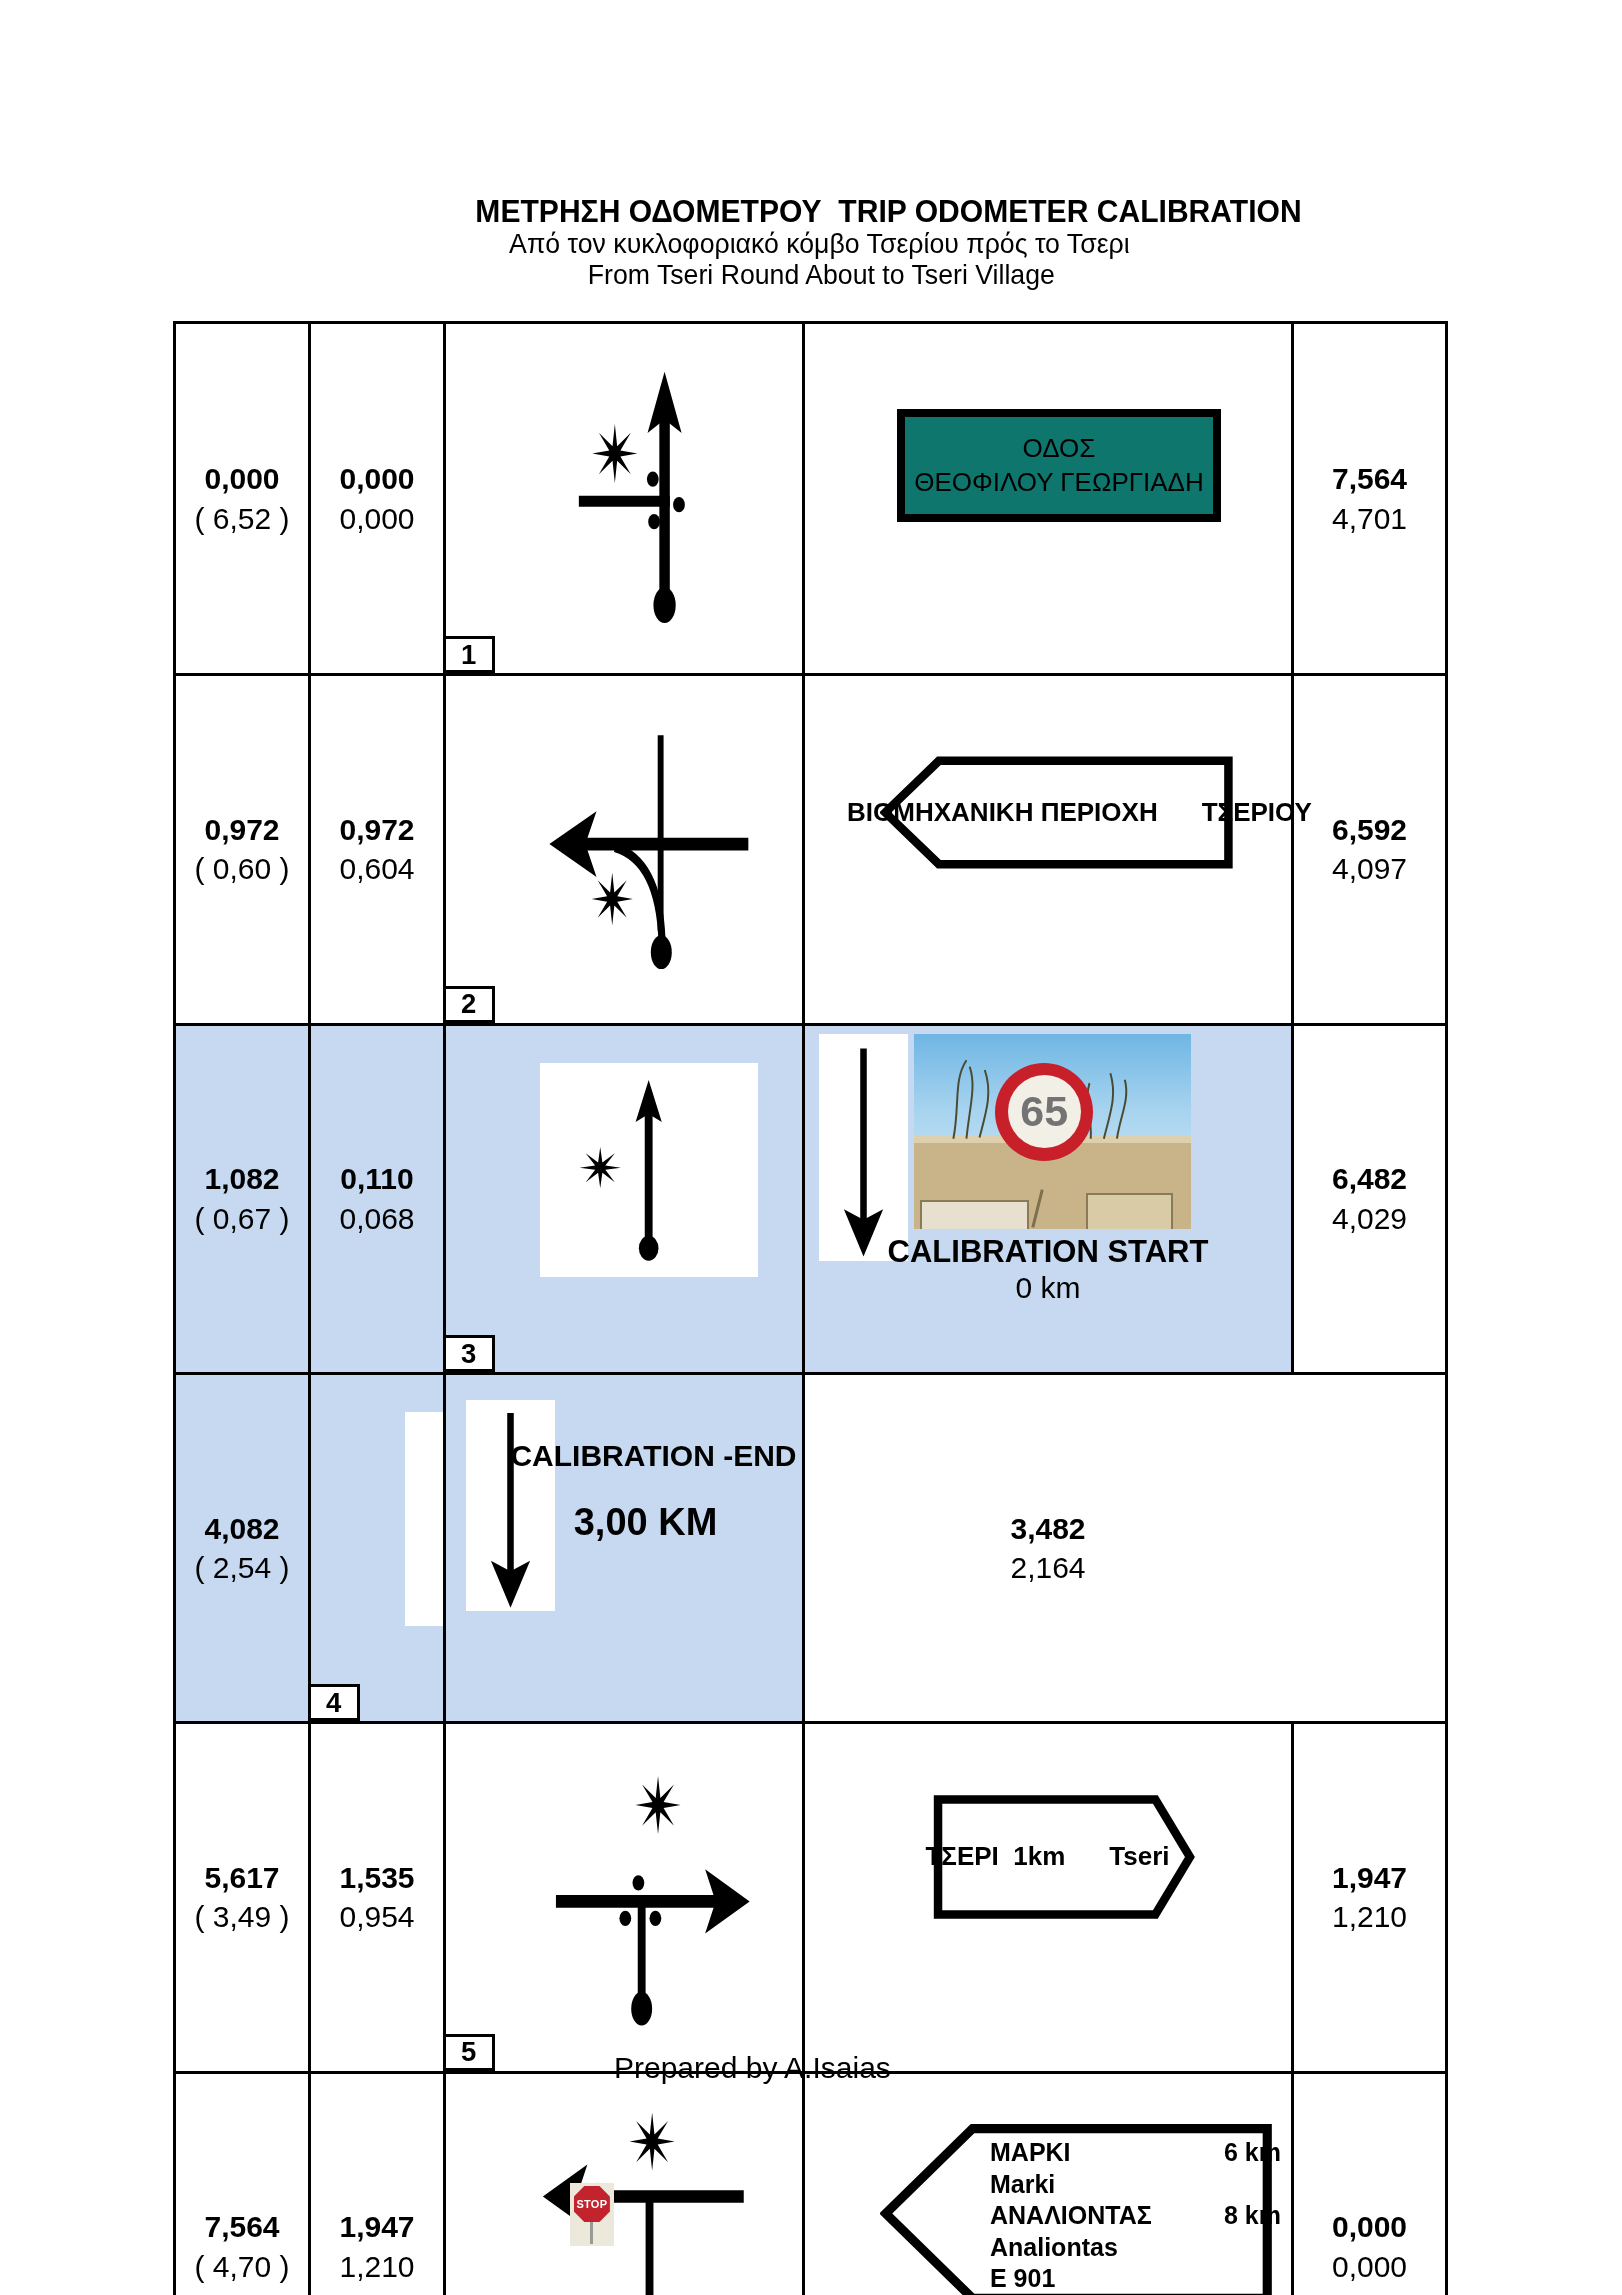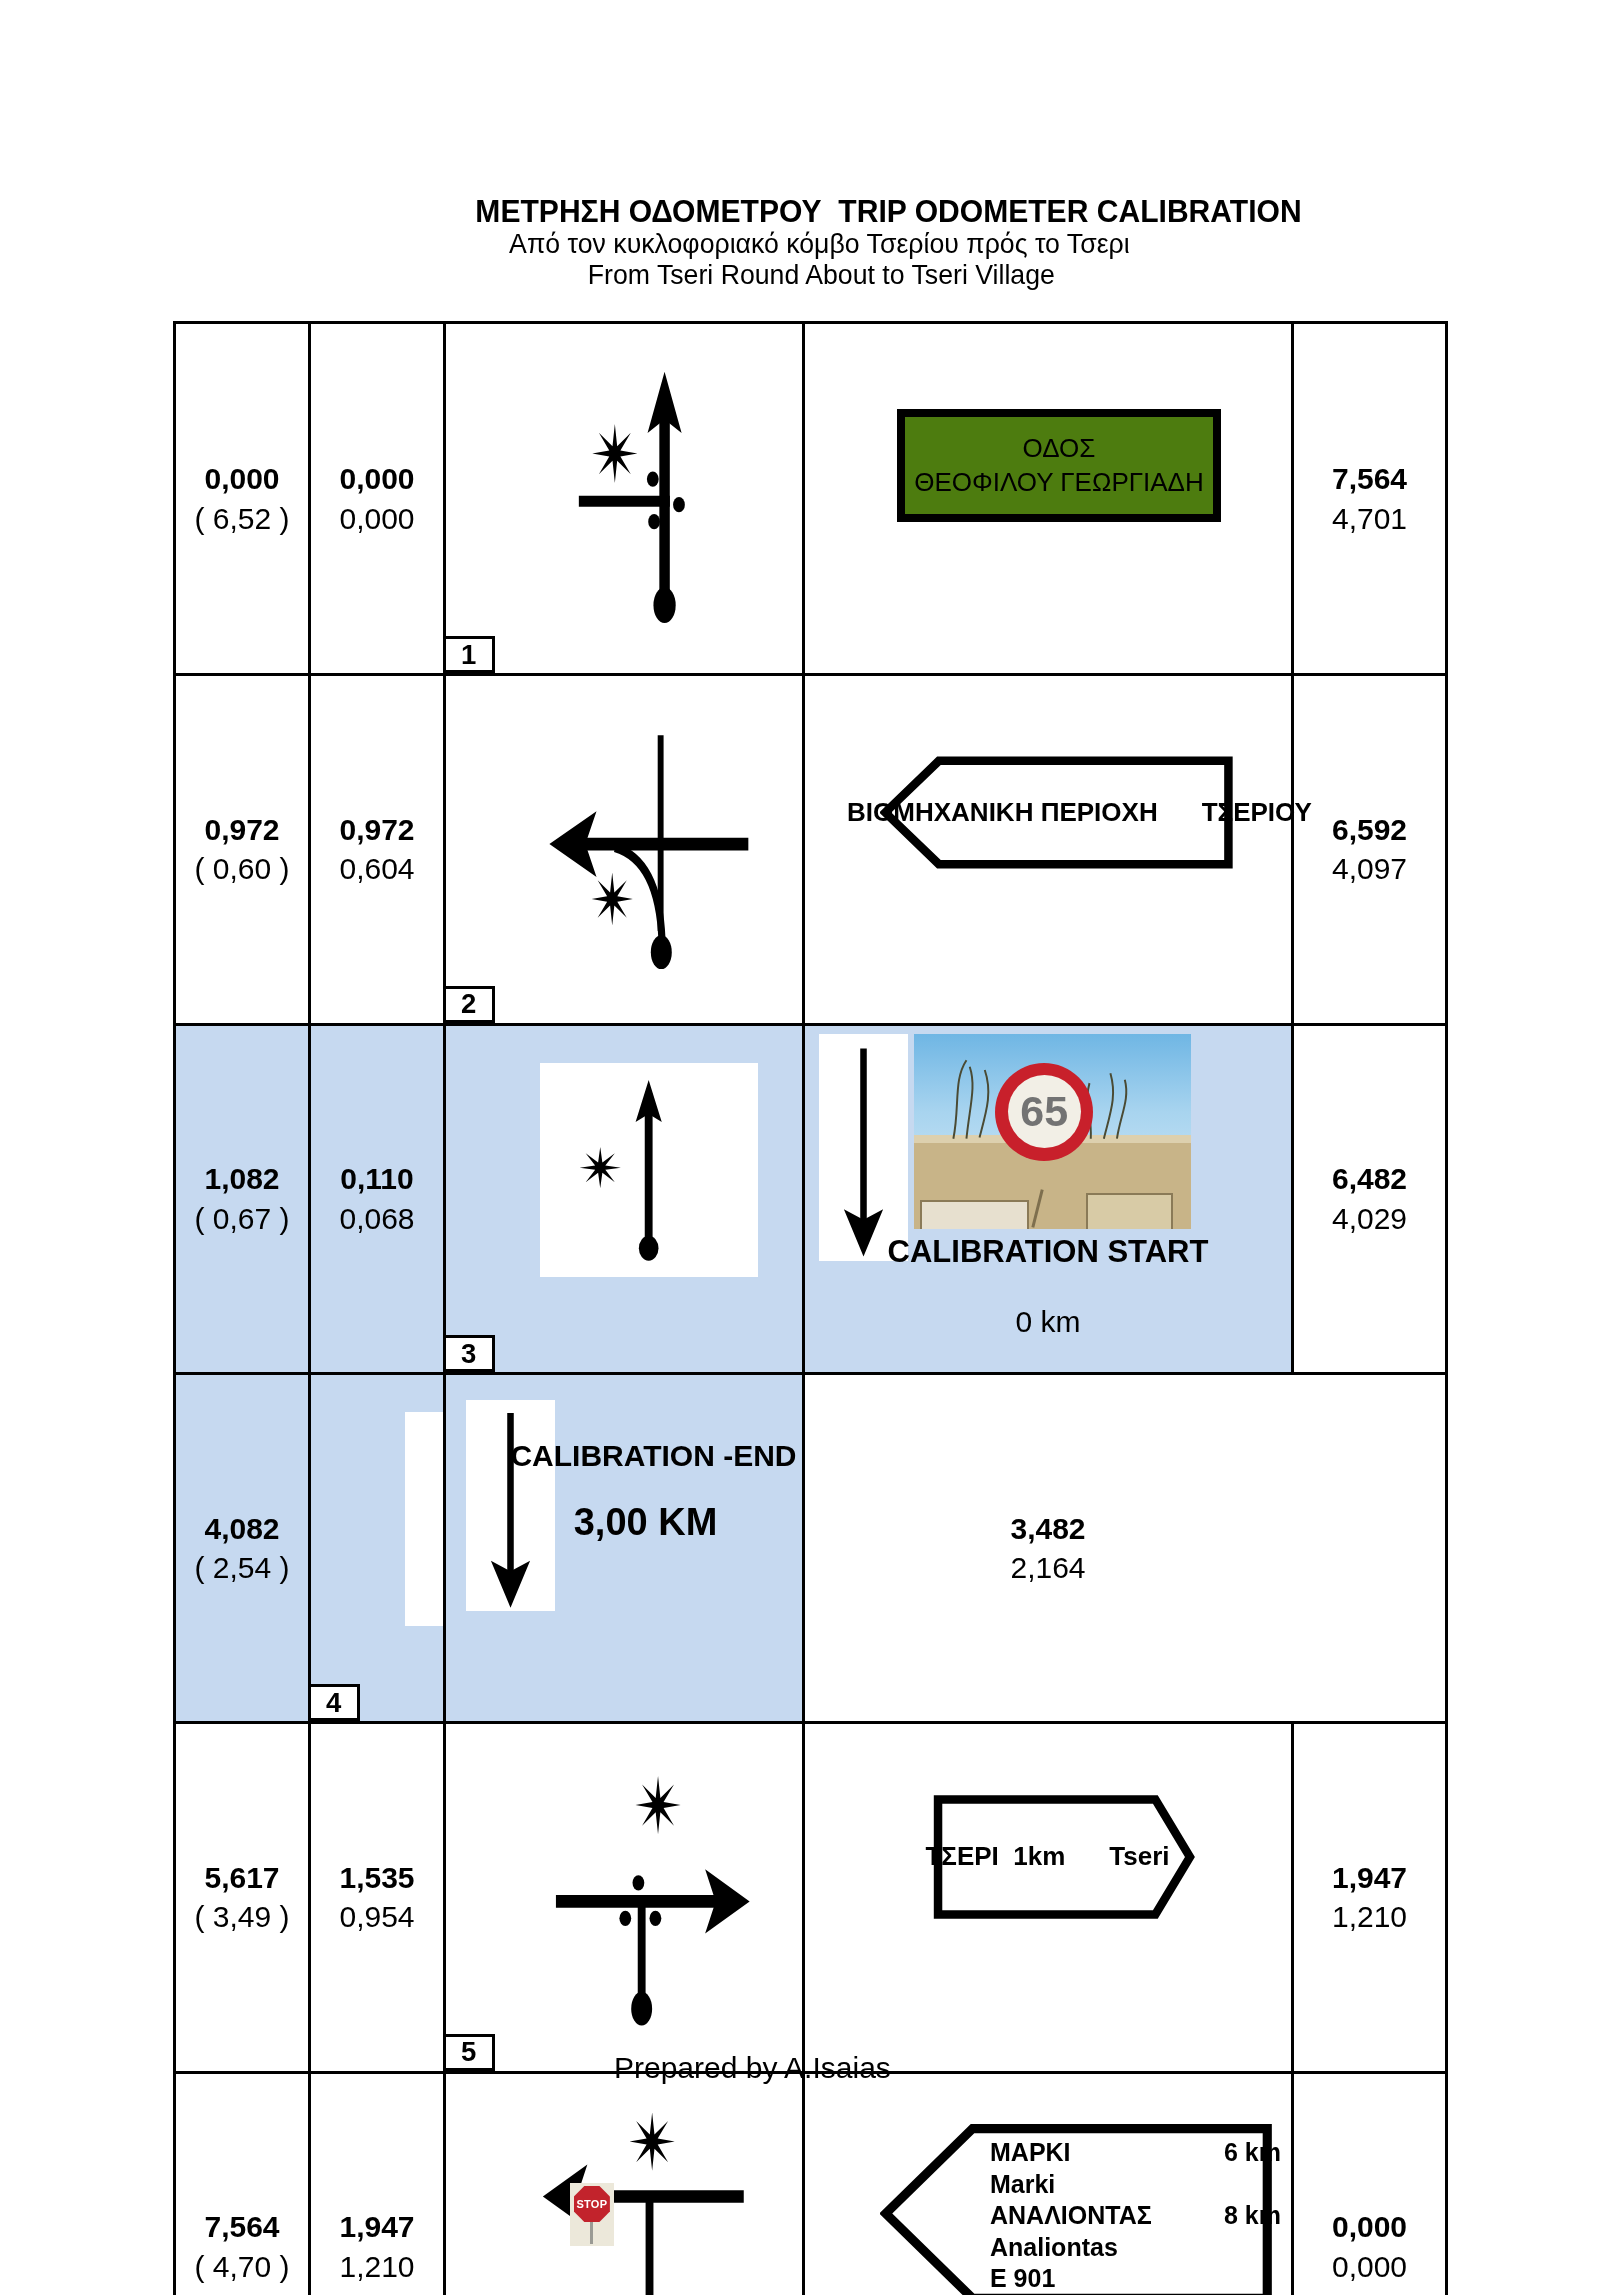--- a/index.html
+++ b/index.html
@@ -25,21 +25,21 @@
   .vmain{font-weight:700;}
 
   .tulip{position:absolute;left:0;top:0;width:100%;height:100%;}
   .tulipbox{position:absolute;left:94px;top:37px;width:218px;height:214px;background:#fff;}
   .tulipbox svg{position:absolute;inset:0;width:100%;height:100%;}
   .numbox{position:absolute;left:-3.3px;bottom:0;width:46px;height:31px;border:3.3px solid #000;
           background:#fff;display:flex;align-items:center;justify-content:center;
           font-size:27.5px;font-weight:700;z-index:3;}
 
   .signrect{position:absolute;left:92px;top:85px;width:324px;height:113px;border:8.5px solid #000;
-            box-sizing:border-box;background:#4d7c0f;display:flex;flex-direction:column;
+            box-sizing:border-box;background:#0f766e;display:flex;flex-direction:column;
             align-items:center;justify-content:center;font-size:26px;line-height:1.3;text-align:center;}
   .pent{position:absolute;}
   .pent svg{position:absolute;inset:0;}
   .penttext{position:absolute;inset:0;display:flex;align-items:center;
             justify-content:center;font-weight:700;font-size:26px;line-height:1.3;
             text-align:center;white-space:pre;gap:44px;}
   .pent.p2{left:75px;top:80px;width:353px;height:113px;}
   .pent.p2 .penttext{padding-left:46px;}
   .pent.p5{left:128px;top:71px;width:262px;height:124px;}
   .pent.p5 .penttext{padding-right:33px;}
@@ -230,21 +230,21 @@
                 <path d="M270,160 C 272,125 260,100 268,75"></path>
             </g>
           </svg>
           <div class="speedsign">
             <div class="speedinner">
                 <span>65</span>
               </div>
           </div>
         </div>
         <div class="cap b" style="top:208px;font-size:31px;">CALIBRATION START</div>
-        <div class="cap" style="top:245px;font-size:30px;margin-top:34px;">0 km</div>
+        <div class="cap" style="top:245px;font-size:30px;">0 km</div>
       </div>
       <div class="cell">
         <div class="vals">
             <div class="vmain">6,482</div>
         <div>4,029</div>
           </div>
       </div>
     </div>
 
     <div class="trow">

